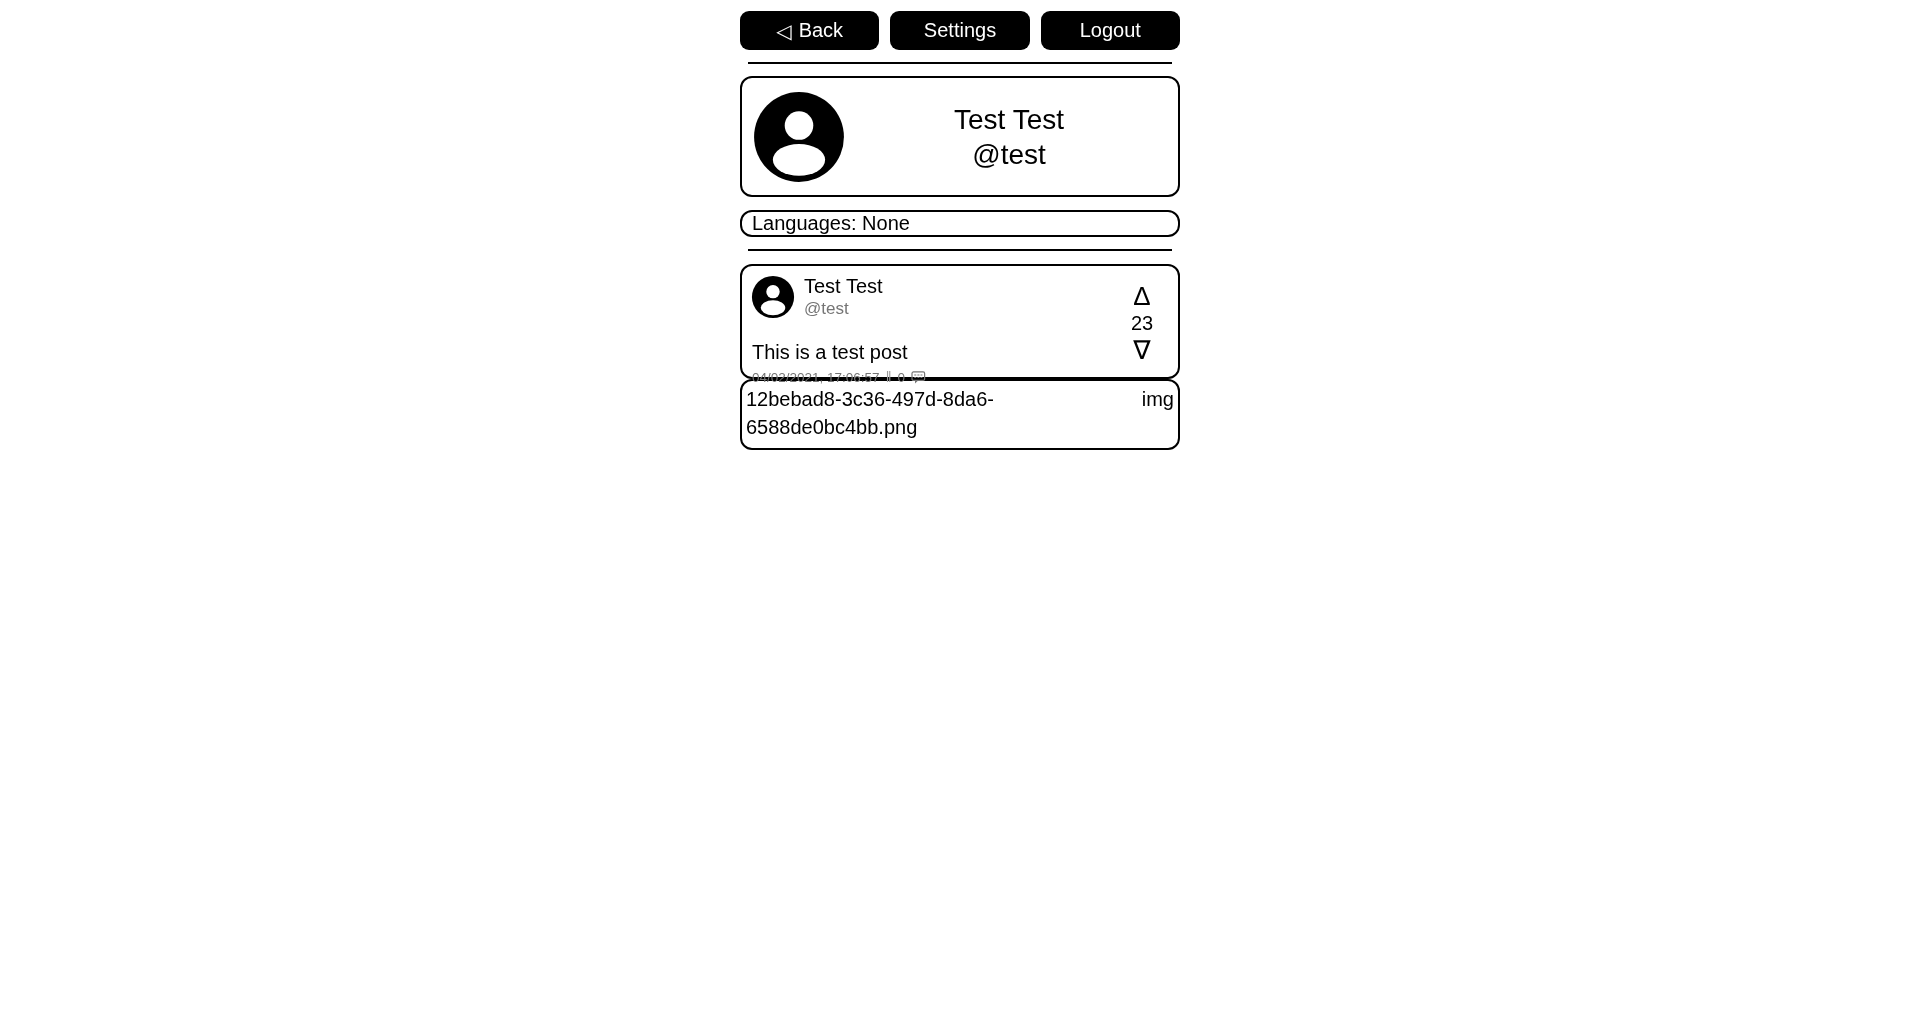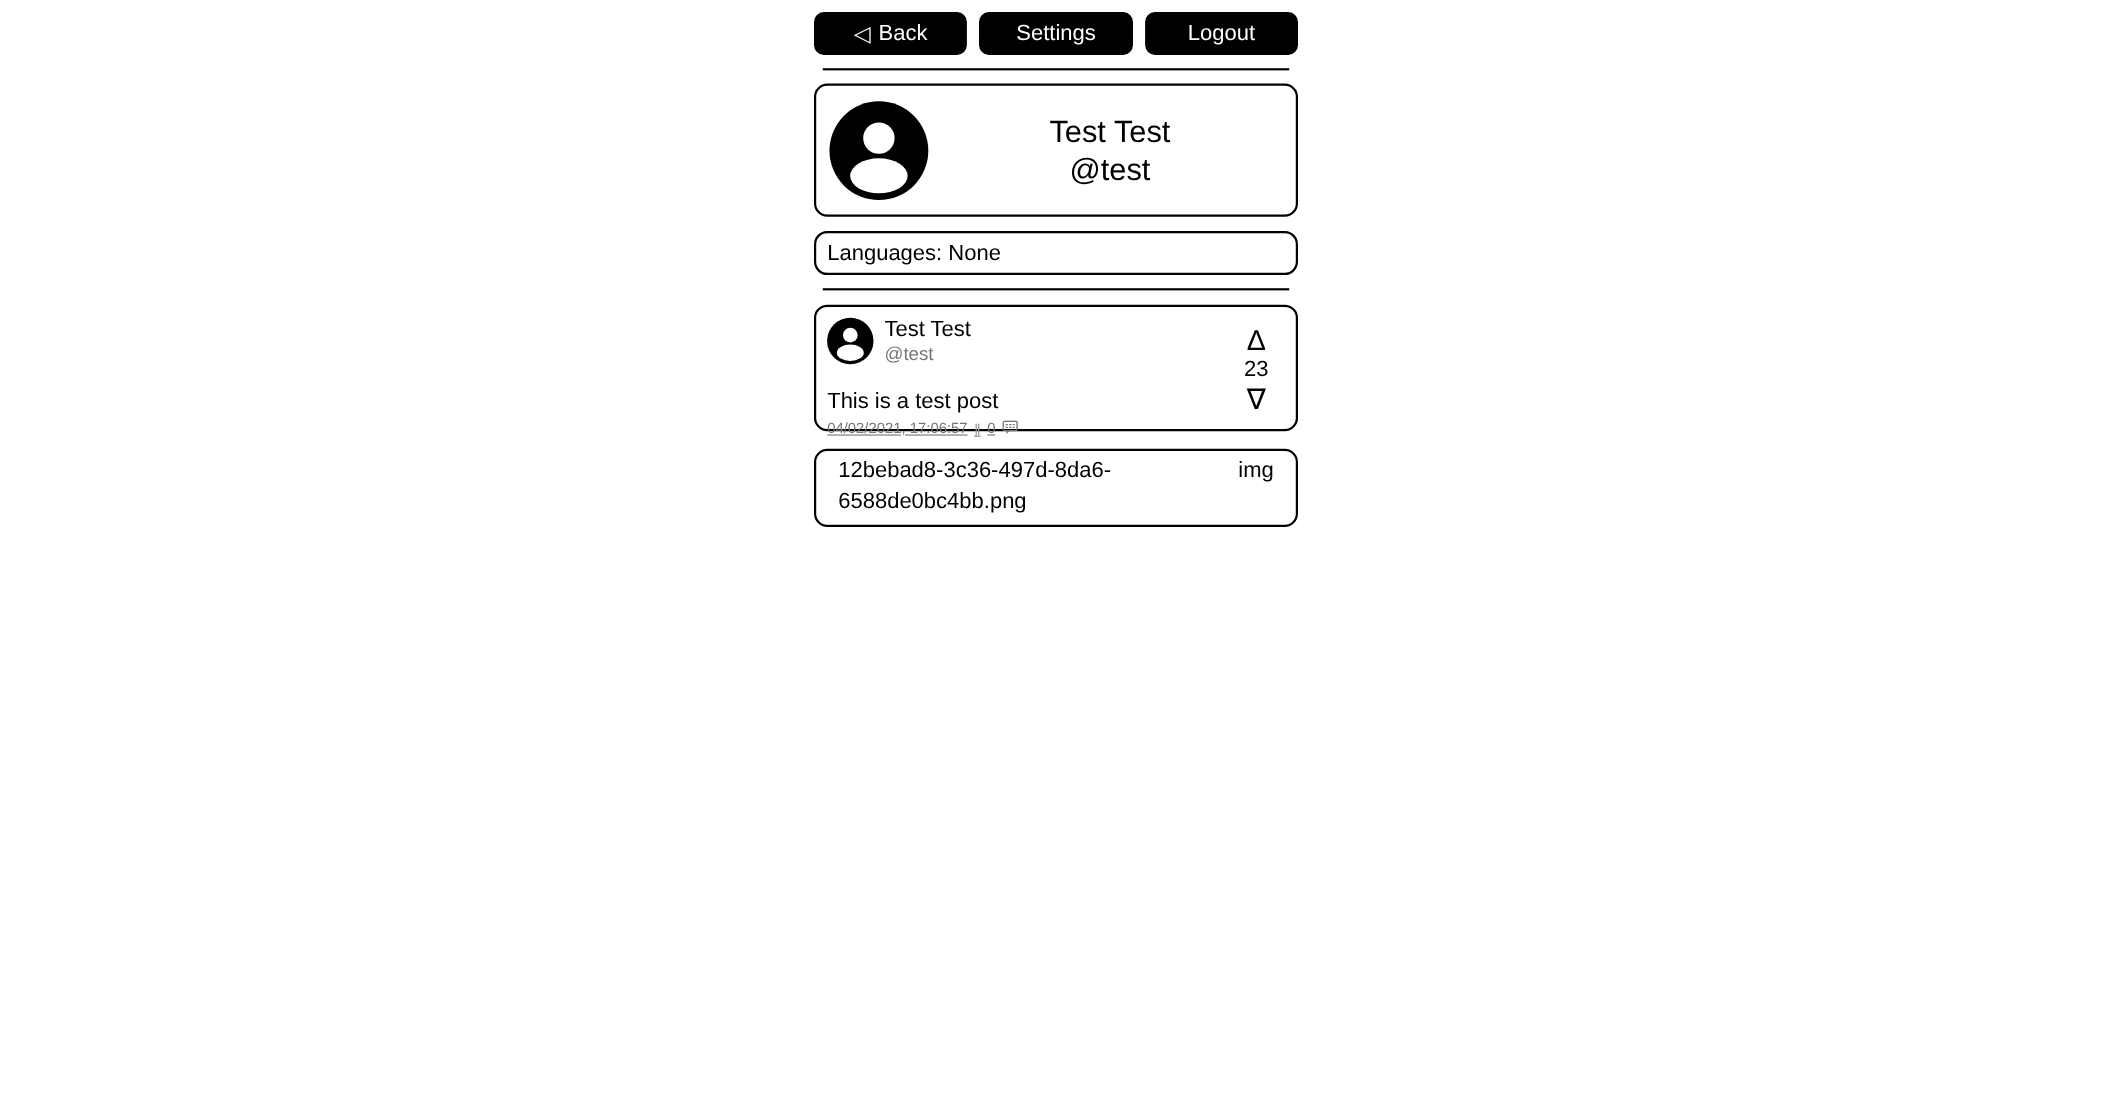--- a/index.html
+++ b/index.html
@@ -23,60 +23,60 @@
   
   .profile-card {
     border: 2.5px solid #000000; border-radius: 12px; height: 121px;
     display: flex; align-items: center; padding: 8px; margin-top: 0;
   }
   .profile-avatar { width: 98px; height: 98px; flex: 0 0 auto; }
   .profile-names { flex: 1; text-align: center; font-size: 28px; line-height: 35px; }
 
   
   .info-box {
-    border: 2.5px solid #000000; border-radius: 12px; height: 40px;
+    border: 2.5px solid #000000; border-radius: 12px; height: 27px;
     display: flex; align-items: center; padding: 0 10px; font-size: 20px;
   }
   .info-box.first { margin-top: 13px; }
   .info-box.second { margin-top: 6px; }
 
   
   .post-box {
     border: 2.5px solid #000000; border-radius: 12px; height: 115px;
     display: flex; padding: 8px 10px 6px 8px;
   }
   .post-left { flex: 1; min-width: 0; }
   .post-header { display: flex; gap: 8px; }
   .post-avatar { width: 46px; height: 46px; flex: 0 0 auto; }
   .post-author-name { font-size: 20px; line-height: 24px; color: #000000; }
   .post-author-handle { font-size: 17px; line-height: 21px; color: #757575; }
   .post-body { font-size: 20px; line-height: 26px; margin-top: 19px; margin-left: 2px; }
   .post-meta {
     margin-top: 4px; margin-left: 2px; font-size: 13.5px; color: #757575;
-    display: flex; align-items: flex-start; gap: 6px; text-decoration: underline;
+    display: flex; align-items: center; gap: 6px;
   }
   .post-meta .sep { font-size: 14px; color: #9a9a9a; }
   .comment-icon { width: 15px; height: 13px; display: inline-block; }
 
   .vote-column {
     width: 46px; display: flex; flex-direction: column; align-items: center;
     justify-content: center; gap: 4px; padding-right: 6px;
   }
   .vote-column button {
     background: none; border: none; font-size: 26px; line-height: 24px;
     cursor: pointer; color: #000000; font-family: "Liberation Sans", sans-serif;
     padding: 0;
   }
   .vote-count { font-size: 20px; line-height: 22px; text-align: center; }
 
   
   .attachment-box {
-    border: 2.5px solid #000000; border-radius: 12px; margin-top: 16px;
+    border: 2.5px solid #000000; border-radius: 12px; margin-top: 0;
     display: flex; align-items: flex-start; justify-content: space-between;
-    padding: 4px 20px 7px; cursor: pointer;
+    padding: 4px 4px 7px; cursor: pointer;
   }
   .attachment-filename { font-size: 20px; line-height: 28px; max-width: 330px; word-wrap: break-word; }
   .attachment-type { font-size: 20px; line-height: 28px; text-align: center; }
 </style>
 </head>
 <body>
 
 <div class="column">
 
   <div class="toolbar">

